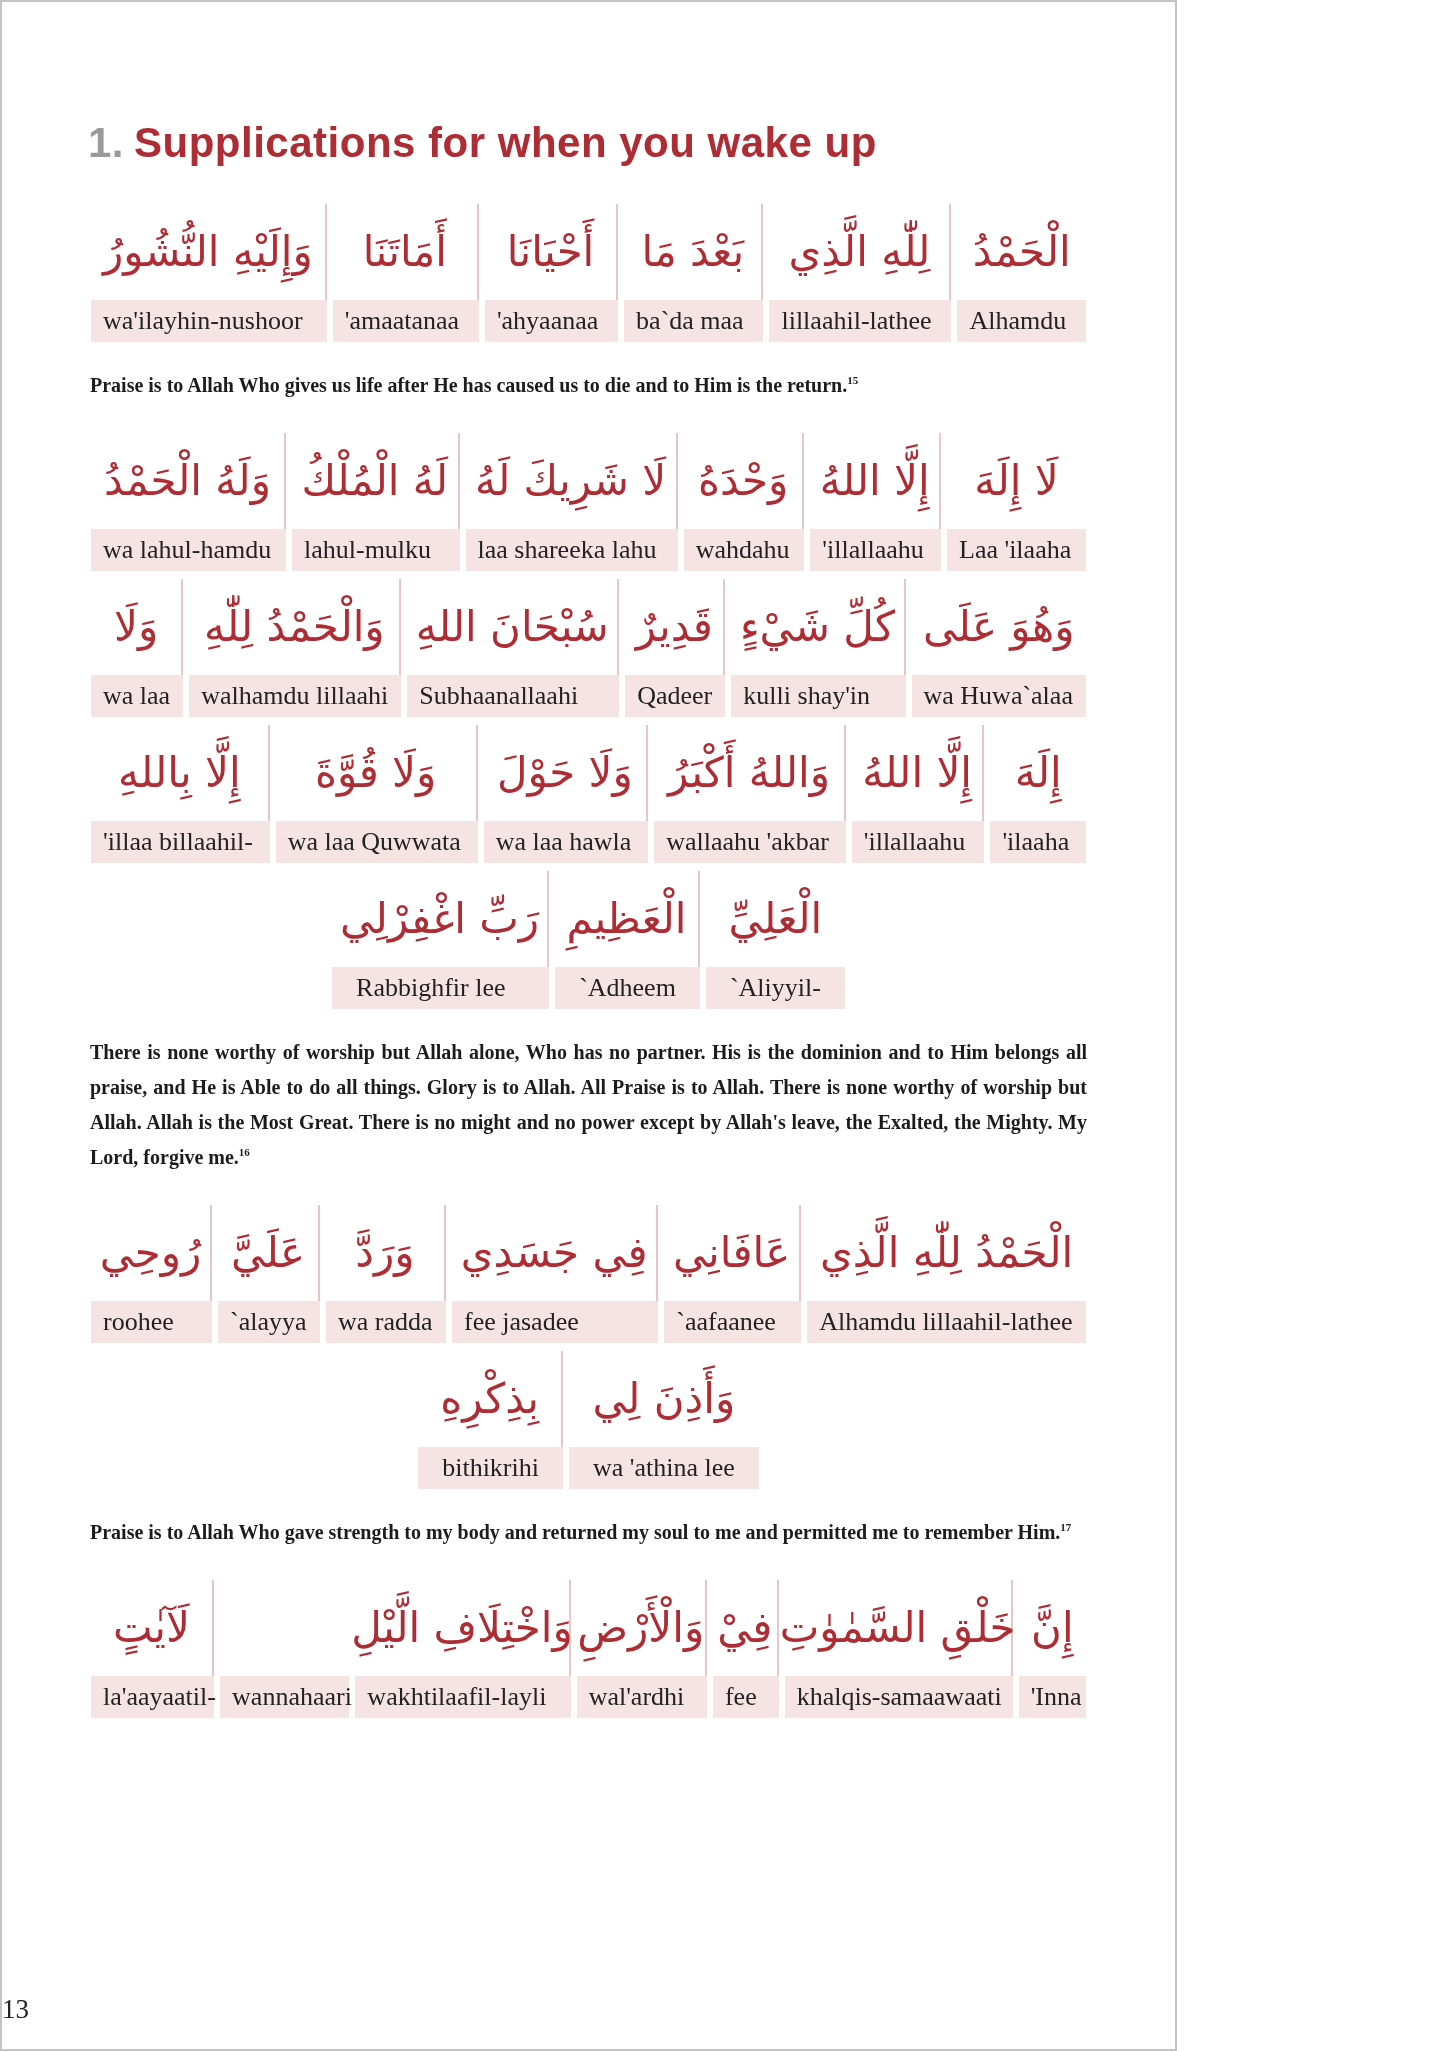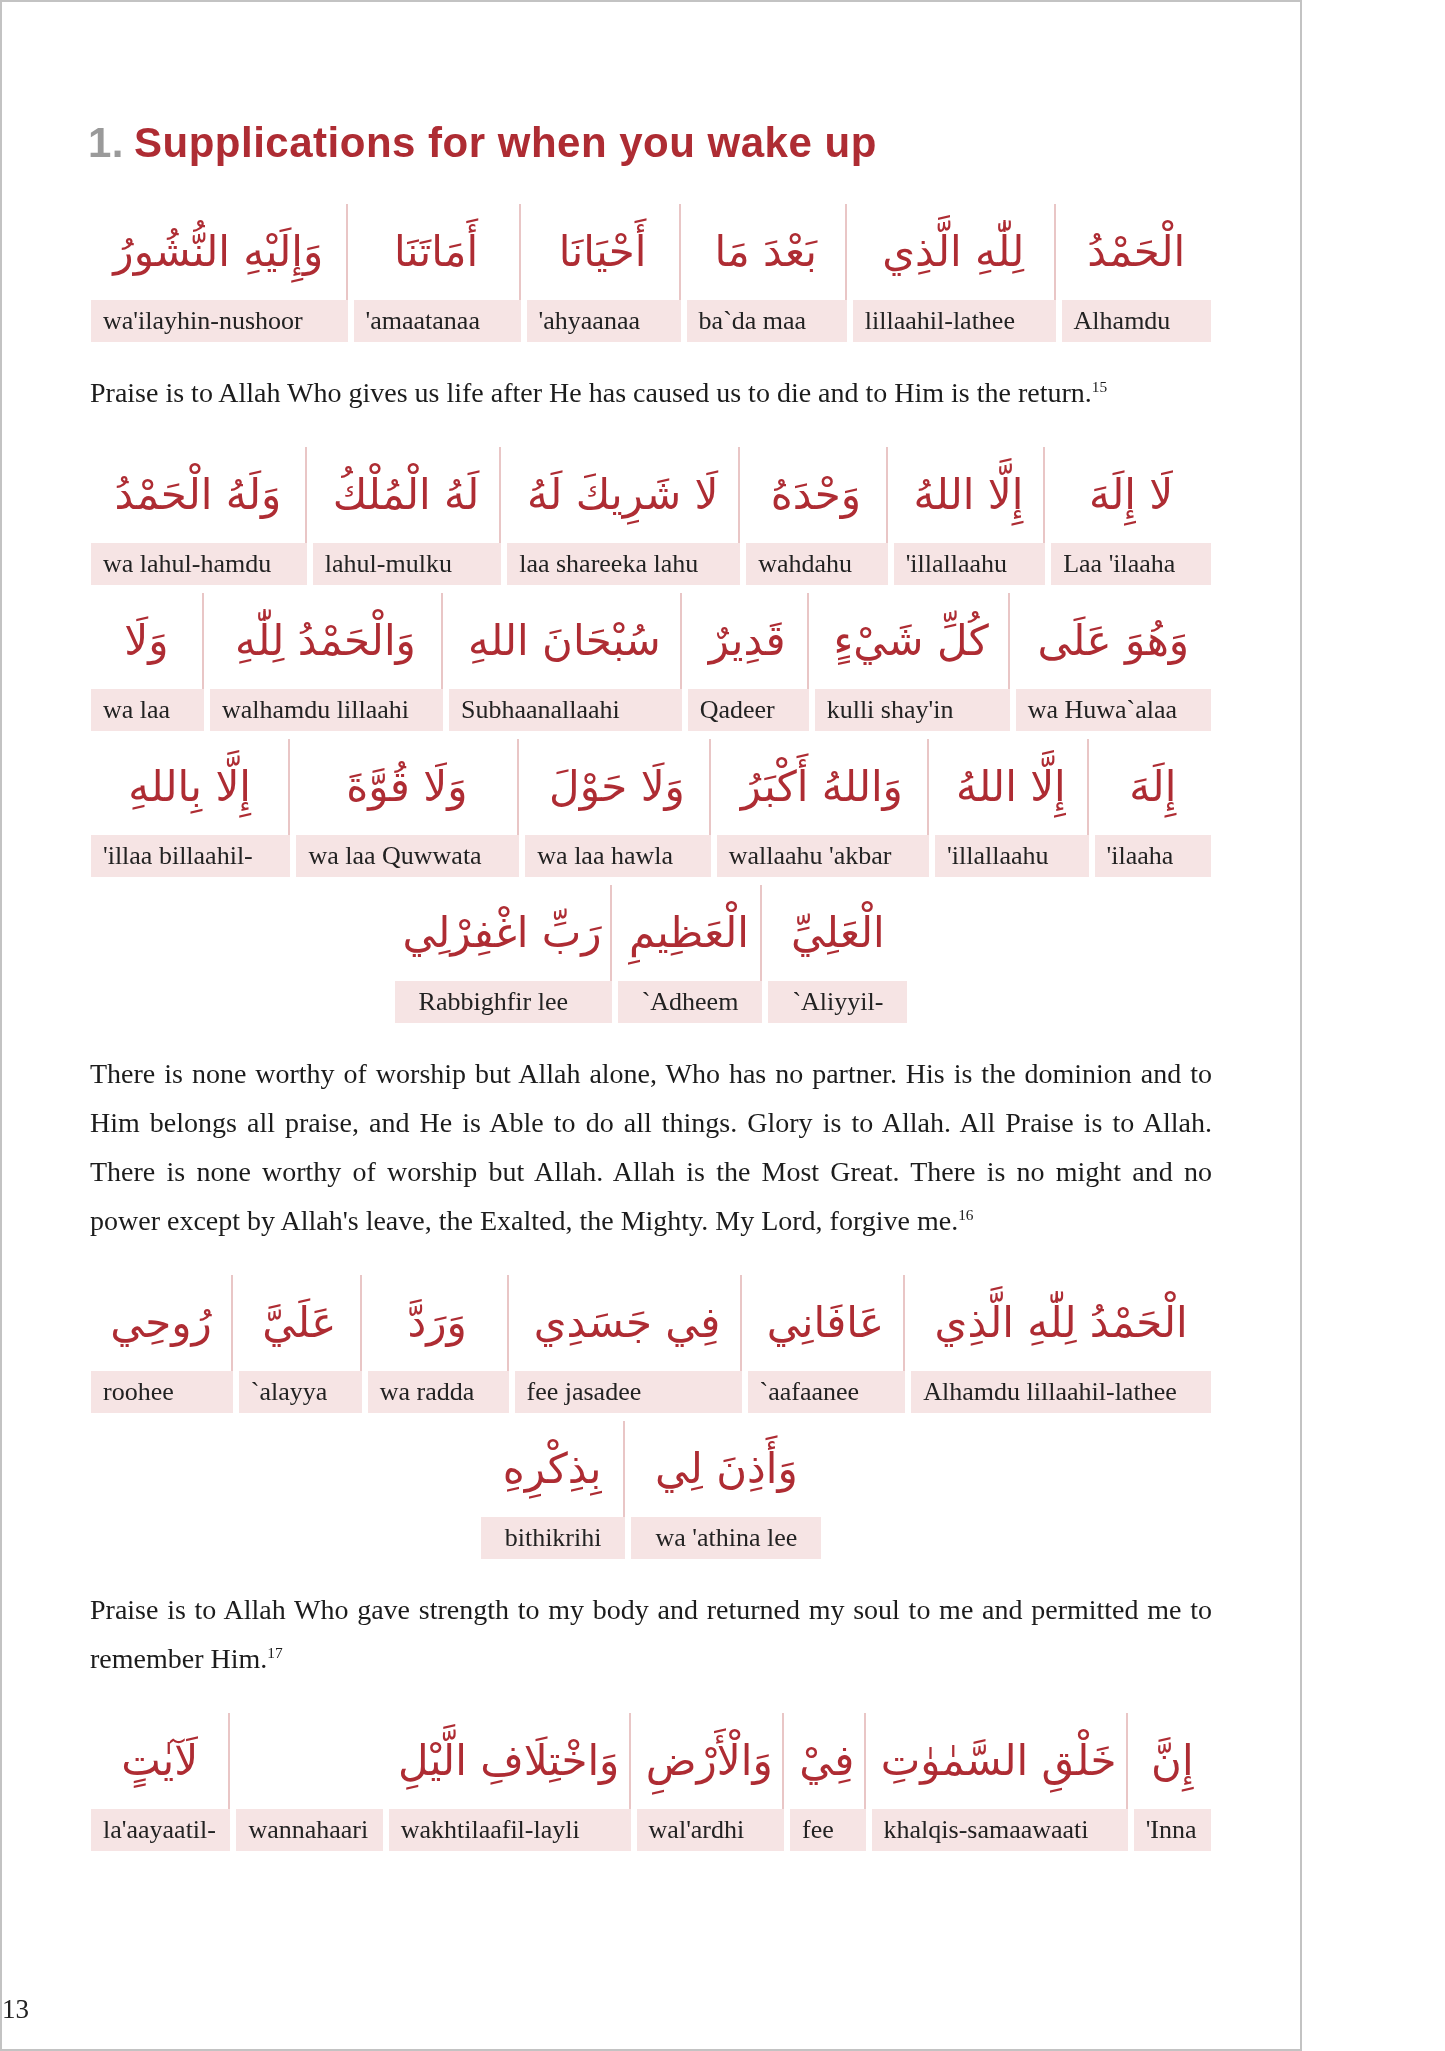--- a/index.html
+++ b/index.html
@@ -5,21 +5,21 @@
   :root{
     --accent:#ae2c33;
     --title-gray:#9a9a9a;
     --tr-bg:#f6e4e4;
     --divider:#e9c6c6;
     --ink:#1c1c1c;
   }
   html,body{margin:0;padding:0;background:#ffffff;}
   .page{
     position:relative;
-    width:1302px;height:2051px;
+    width:1177px;height:2051px;
     box-sizing:border-box;
     border:2px solid #c3c3c3;
     background:#ffffff;
     padding:118px 86px 0 86px;
     font-family:"Liberation Serif", serif;
     color:var(--ink);
     overflow:hidden;
   }
   h1.title{
     margin:0 0 38px 0;
@@ -69,23 +69,24 @@
     direction:ltr;
     text-align:left;
     font-size:26px;
     color:#222;
     padding:6px 12px;
     white-space:nowrap;
   }
   .dua-row.center .tr{padding:6px 24px;}
   .translation{
     direction:ltr;
-    font-size:28px;
+    font-size:20px;
     line-height:1.75;
     margin:26px 2px 6px 2px;
+    font-weight:bold;
   }
   .translation.justify{text-align:justify;}
   sup.fn{font-size:0.55em;line-height:0;vertical-align:super;}
   .page-number{
     position:absolute;
     bottom:24px;left:0;right:0;
     text-align:left;
     font-size:27px;
     color:#222;
   }

